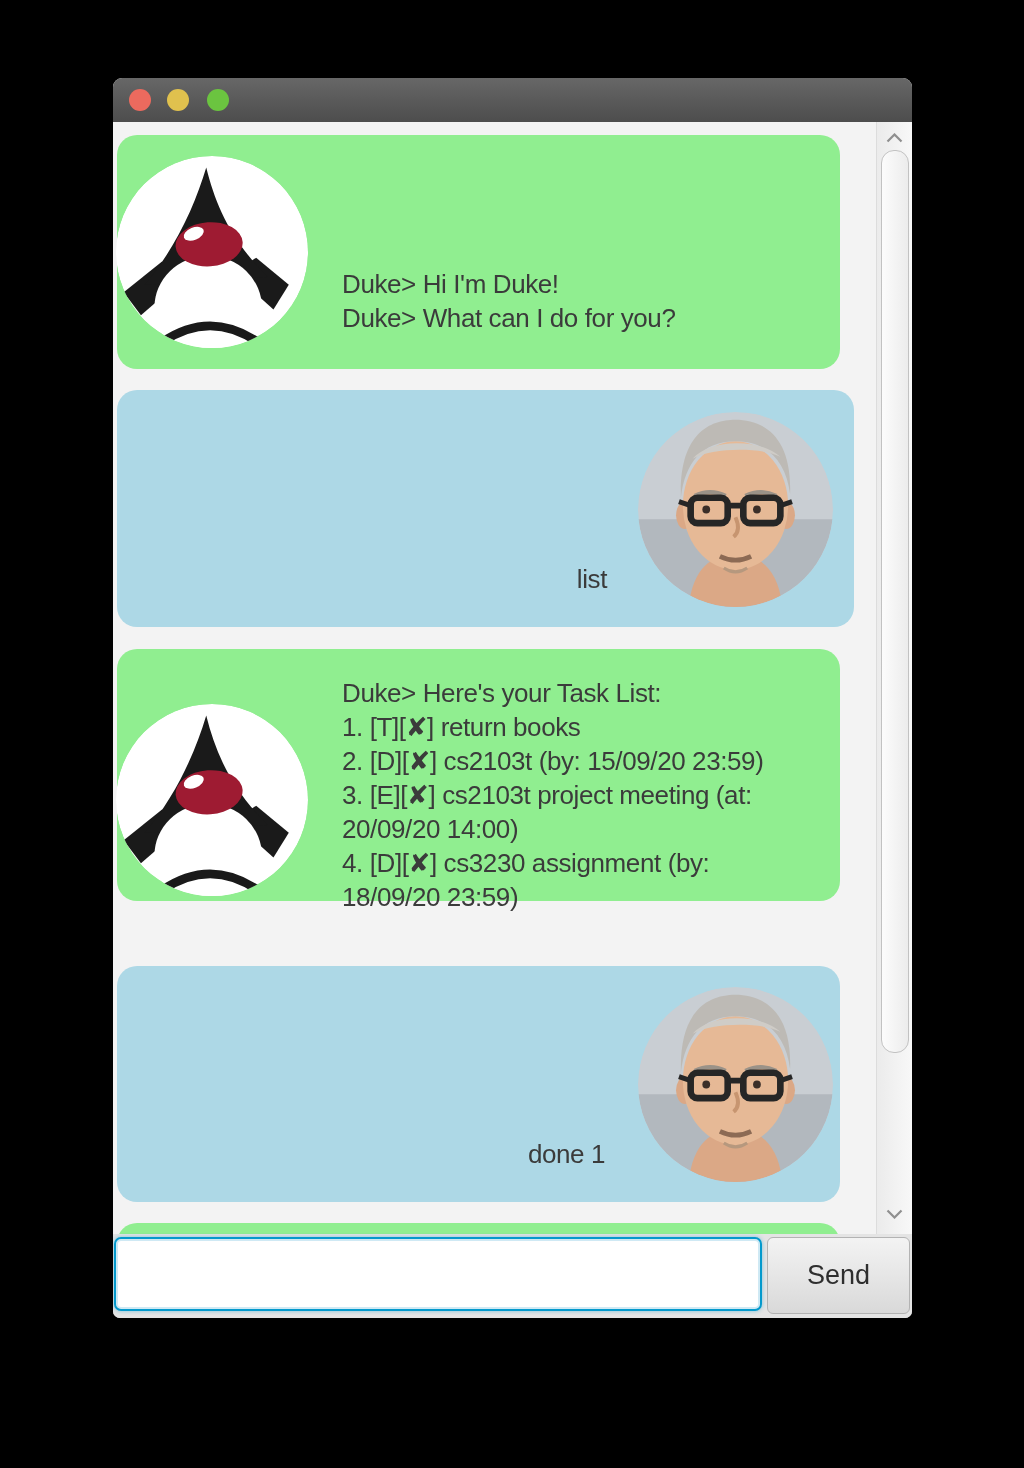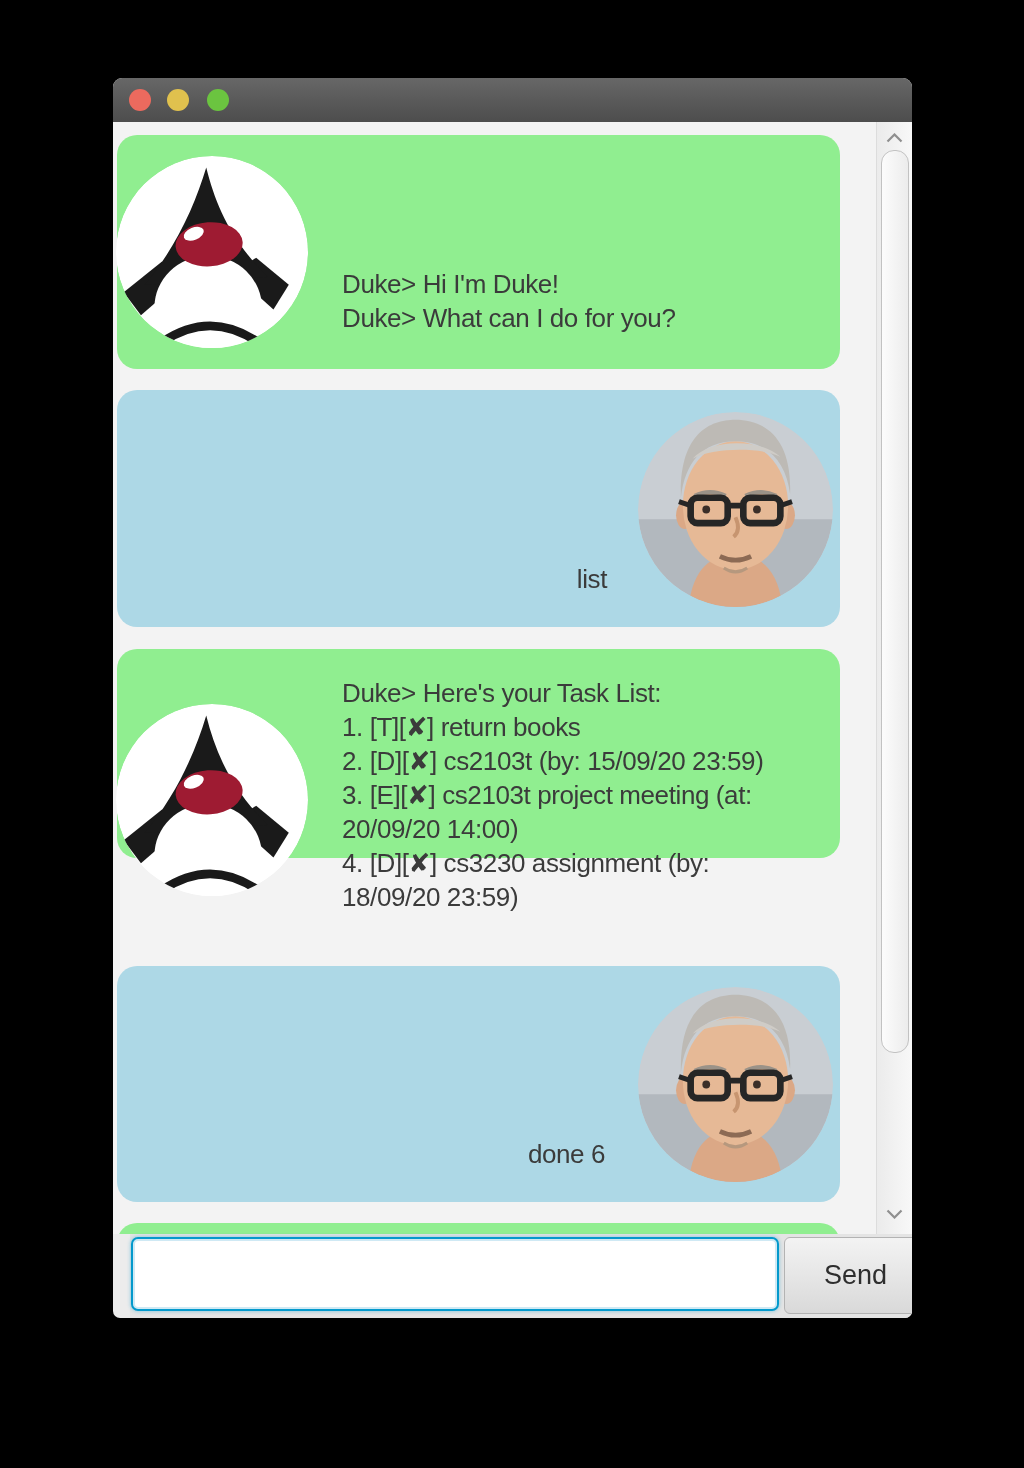--- a/index.html
+++ b/index.html
@@ -23,22 +23,22 @@
   .light-zoom{left:94px;background:#6BC440;}
   
   .viewport{
     position:absolute;top:44px;left:0;width:799px;height:1112px;
     background:#f3f3f3;overflow:hidden;
   }
   .bubble{position:absolute;left:4px;width:723px;border-radius:20px;}
   .bubble.green{background:#90EE90;}
   .bubble.blue{background:#ADD8E6;}
   .b1{top:13px;height:234px;}
-  .b2{top:268px;height:237px;}
-  .b3{top:527px;height:209px;}
+  .b2{top:268px;height:237px;padding-left:14px;}
+  .b3{top:527px;height:252px;}
   .b4{top:844px;height:236px;}
   .b5{top:1101px;height:120px;}
   .avatar{position:absolute;border-radius:50%;overflow:hidden;}
   .avatar svg{display:block;width:100%;height:100%;}
   .b1 .avatar{left:-1px;top:21px;width:192px;height:192px;}
   .b3 .avatar{left:-1px;top:55px;width:192px;height:192px;}
   .b2 .avatar{left:521px;top:22px;width:195px;height:195px;}
   .b4 .avatar{left:521px;top:21px;width:195px;height:195px;}
   .msg{
     position:absolute;font-size:26px;line-height:34px;color:#3b3b3b;
@@ -57,21 +57,21 @@
   .sb-btn{position:absolute;left:0;width:100%;height:26px;
     display:flex;align-items:center;justify-content:center;}
   .sb-up{top:3px;}
   .sb-down{bottom:7px;}
   .thumb{
     position:absolute;left:4px;top:28px;width:26px;height:901px;
     border-radius:13px;border:1px solid #c2c2c2;
     background:linear-gradient(90deg,#fcfcfc,#ececec);
   }
   
-  .inputrow{position:absolute;left:17px;bottom:0;width:799px;height:84px;background:#e4e4e4;}
+  .inputrow{position:absolute;left:0;bottom:0;width:799px;height:84px;background:#e4e4e4;}
   .textfield{
     position:absolute;left:1px;top:3px;width:620px;height:70px;
     background:#fff;border:2px solid #0399CC;border-radius:7px;
     box-shadow:inset 0 0 0 2px #cfe9f4,0 0 4px rgba(3,153,204,.45);
     font-size:25px;padding:0 12px;outline:none;
     font-family:"Liberation Sans","DejaVu Sans",sans-serif;
   }
   .sendbtn{
     position:absolute;left:654px;top:3px;width:143px;height:77px;
     border-radius:6px;border:1px solid #b3b3b3;
@@ -193,21 +193,21 @@
             <line x1="27" y1="48" x2="21" y2="46" stroke="#262626" stroke-width="2.6"></line>
             <line x1="73" y1="48" x2="79" y2="46" stroke="#262626" stroke-width="2.6"></line>
             <circle cx="35" cy="50" r="2" fill="#3a2e28"></circle>
             <circle cx="61" cy="50" r="2" fill="#3a2e28"></circle>
             <path d="M50,54 Q53,61 49,64" fill="none" stroke="#c79570" stroke-width="2"></path>
             <path d="M42,74 Q50,78 58,74" fill="none" stroke="#8c6a54" stroke-width="2.4"></path>
             <path d="M44,80 Q50,84 56,80" fill="none" stroke="#b6987e" stroke-width="1.6"></path>
           </g>
         </svg>
       </span>
-      <div class="msg">done 6</div>
+      <div class="msg">done 1</div>
     </div>
 
     <div class="bubble green b5"></div>
 
     <div class="scrollbar">
       <div class="sb-btn sb-up">
         <svg width="17" height="10" viewBox="0 0 17 10">
           <polyline points="1.5,8.5 8.5,1.5 15.5,8.5" fill="none" stroke="#8f8f8f" stroke-width="2.2"></polyline>
         </svg>
       </div>

